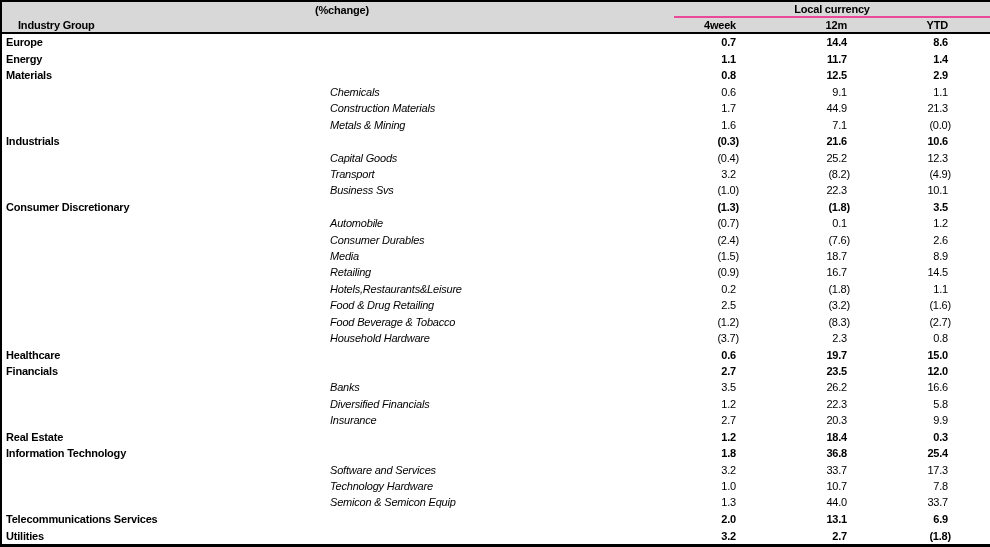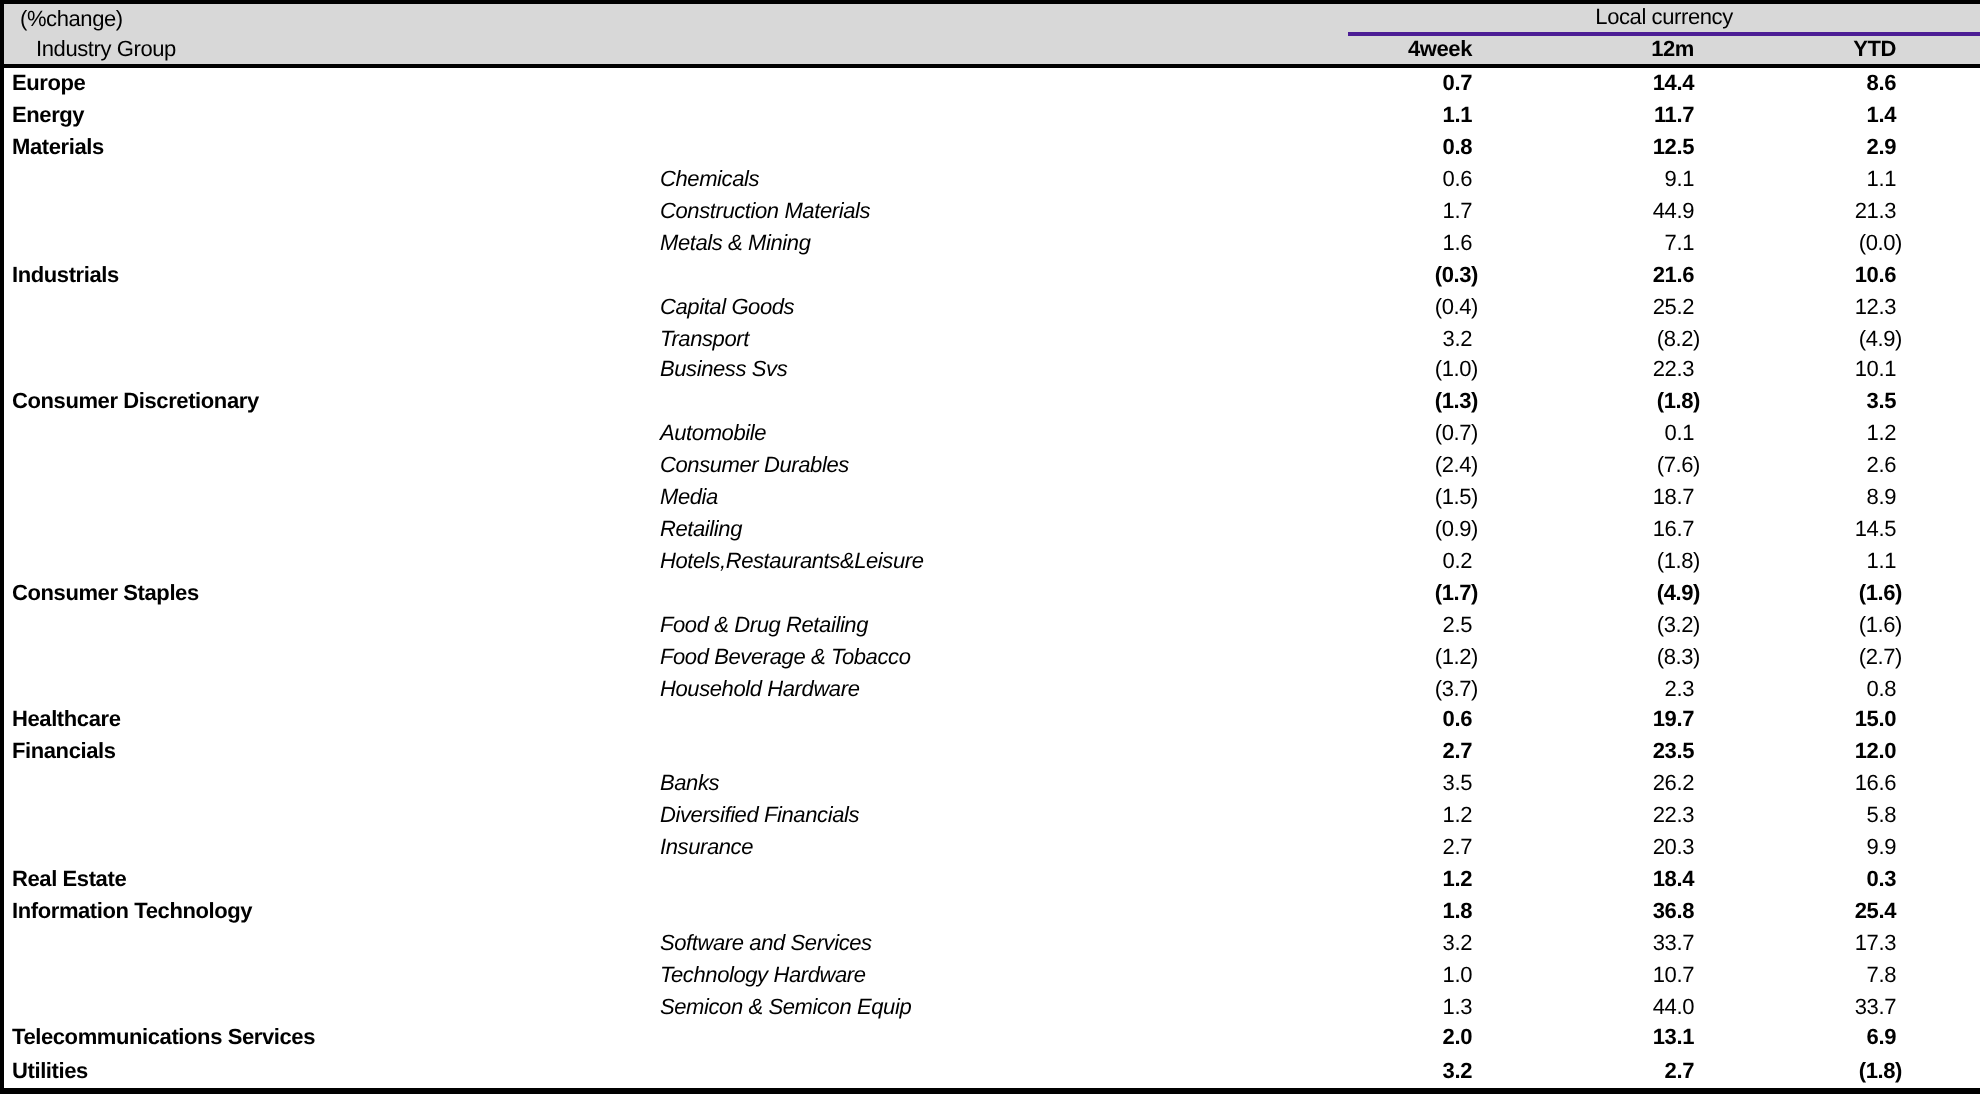--- a/index.html
+++ b/index.html
@@ -24,28 +24,28 @@
   }
   col.c-label  { width: 673px; }
   col.c-4week  { width: 65px;  }
   col.c-12m    { width: 111px; }
   col.c-ytd    { width: 101px; }
   col.c-spacer { width: 40px;  }
 
   thead { background: #d8d8d8; }
   thead tr { height: 16px; }
   thead td { vertical-align: middle; padding: 0; }
-  td.corner { padding-left: 8px; font-weight: normal; }
+  td.corner { padding-left: 8px; font-weight: bold; text-align: center; }
   td.group-span {
     text-align: center;
-    font-weight: normal;
-    border-bottom: 2px solid #4c1d95;
+    font-weight: bold;
+    border-bottom: 2px solid #ec4899;
   }
   tr.colhead-row td { border-bottom: 2px solid #000000; }
-  td.rowhead { padding-left: 16px; font-weight: normal; }
+  td.rowhead { padding-left: 16px; font-weight: bold; }
   thead td.num { font-weight: bold; }
 
   td { overflow: hidden; white-space: nowrap; }
   .num {
     text-align: right;
     padding-right: 3px;
   }
   .num.paren { padding-right: 0; margin-top: 24px; }
 
   tbody td { vertical-align: middle; padding-top: 0; padding-bottom: 0; }
@@ -184,27 +184,20 @@
         <td class="num">14.5</td>
         <td></td>
       </tr>
       <tr class="sub">
         <td class="lbl indent">Hotels,Restaurants&amp;Leisure</td>
         <td class="num">0.2</td>
         <td class="num paren">(1.8)</td>
         <td class="num">1.1</td>
         <td></td>
       </tr>
-      <tr class="sector">
-        <td class="lbl">Consumer Staples</td>
-        <td class="num paren">(1.7)</td>
-        <td class="num paren">(4.9)</td>
-        <td class="num paren">(1.6)</td>
-        <td></td>
-      </tr>
       <tr class="sub">
         <td class="lbl indent">Food &amp; Drug Retailing</td>
         <td class="num">2.5</td>
         <td class="num paren">(3.2)</td>
         <td class="num paren">(1.6)</td>
         <td></td>
       </tr>
       <tr class="sub">
         <td class="lbl indent">Food Beverage &amp; Tobacco</td>
         <td class="num paren">(1.2)</td>

